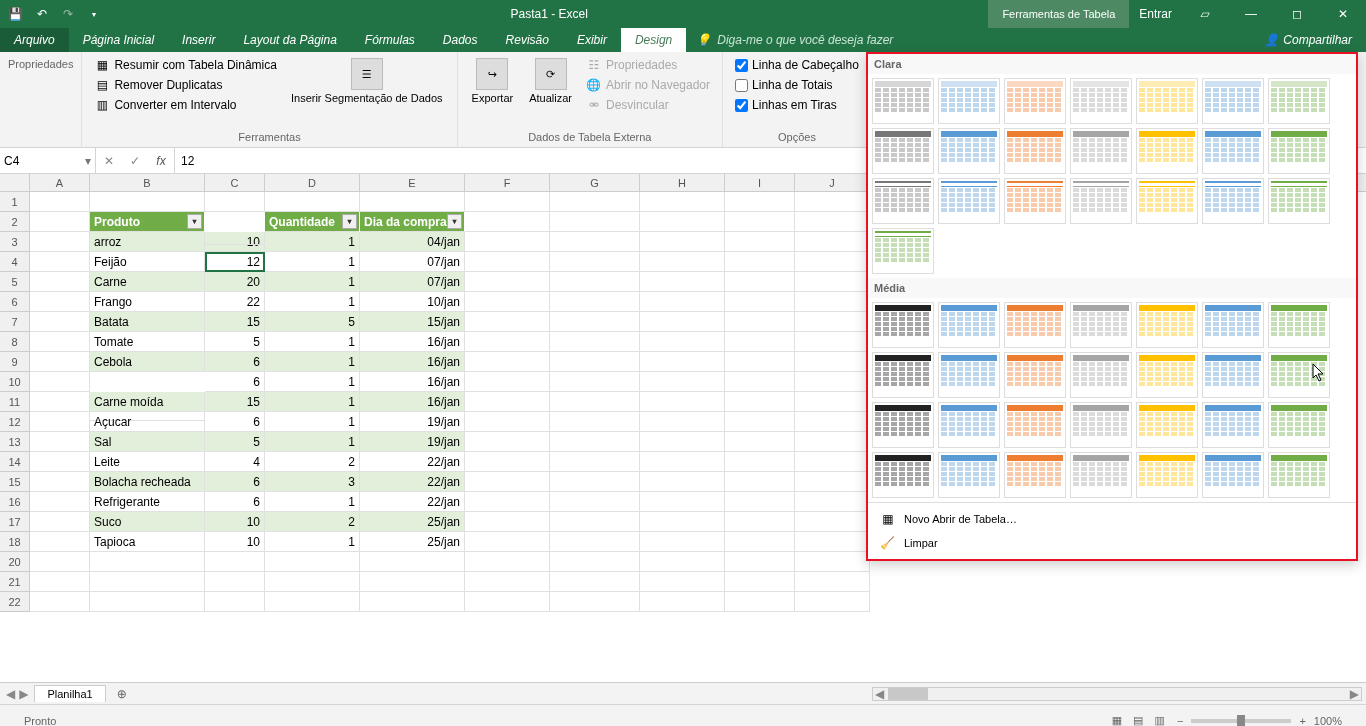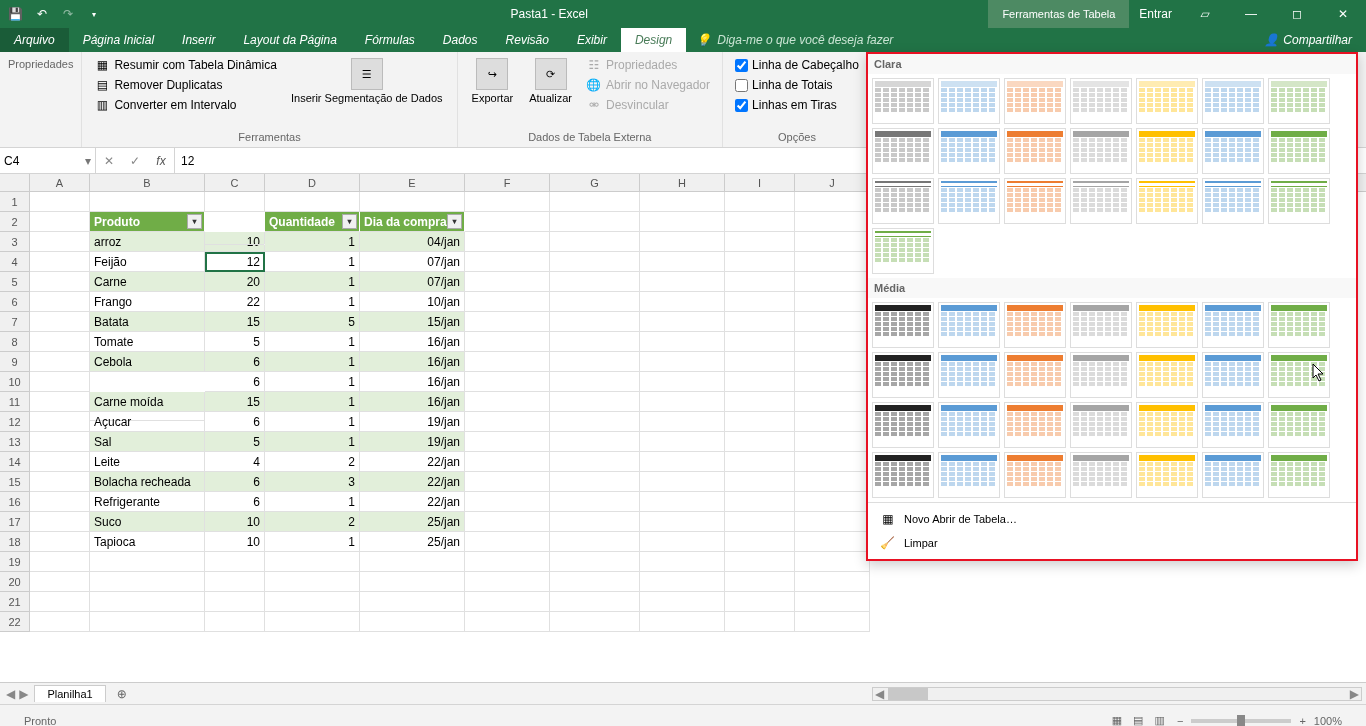--- a/index.html
+++ b/index.html
@@ -473,33 +473,20 @@
           <div class="cell num" style="width: 60px;">10</div>
           <div class="cell num" style="width: 95px;">1</div>
           <div class="cell num" style="width: 105px;">25/jan</div>
           <div class="cell" style="width: 85px;"></div>
           <div class="cell" style="width: 90px;"></div>
           <div class="cell" style="width: 85px;"></div>
           <div class="cell" style="width: 70px;"></div>
           <div class="cell" style="width: 75px;"></div>
         </div>
         <div class="grid-row">
-          <div class="row-header">19</div>
-          <div class="cell" style="width: 60px;"></div>
-          <div class="cell" style="width: 115px;"></div>
-          <div class="cell" style="width: 60px;"></div>
-          <div class="cell" style="width: 95px;"></div>
-          <div class="cell" style="width: 105px;"></div>
-          <div class="cell" style="width: 85px;"></div>
-          <div class="cell" style="width: 90px;"></div>
-          <div class="cell" style="width: 85px;"></div>
-          <div class="cell" style="width: 70px;"></div>
-          <div class="cell" style="width: 75px;"></div>
-        </div>
-        <div class="grid-row">
           <div class="row-header">20</div>
           <div class="cell" style="width: 60px;"></div>
           <div class="cell" style="width: 115px;"></div>
           <div class="cell" style="width: 60px;"></div>
           <div class="cell" style="width: 95px;"></div>
           <div class="cell" style="width: 105px;"></div>
           <div class="cell" style="width: 85px;"></div>
           <div class="cell" style="width: 90px;"></div>
           <div class="cell" style="width: 85px;"></div>
           <div class="cell" style="width: 70px;"></div>

